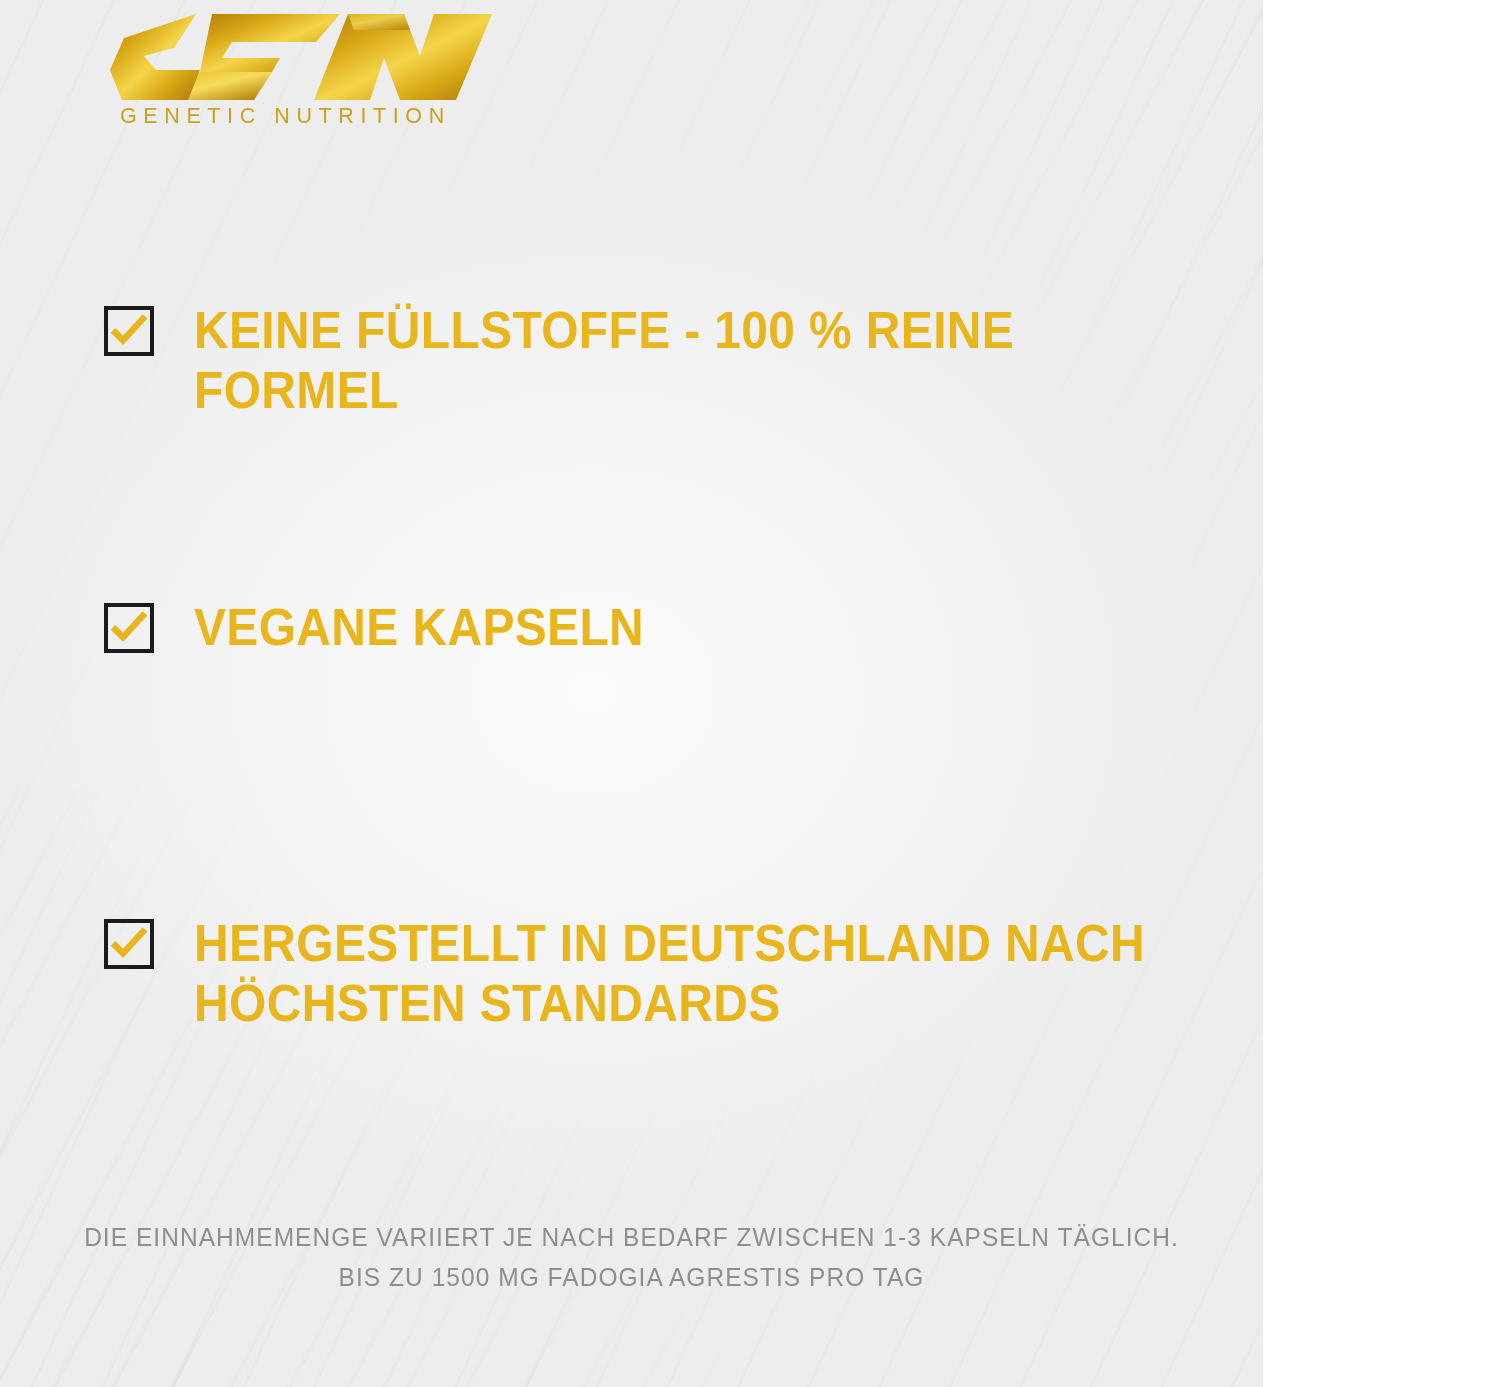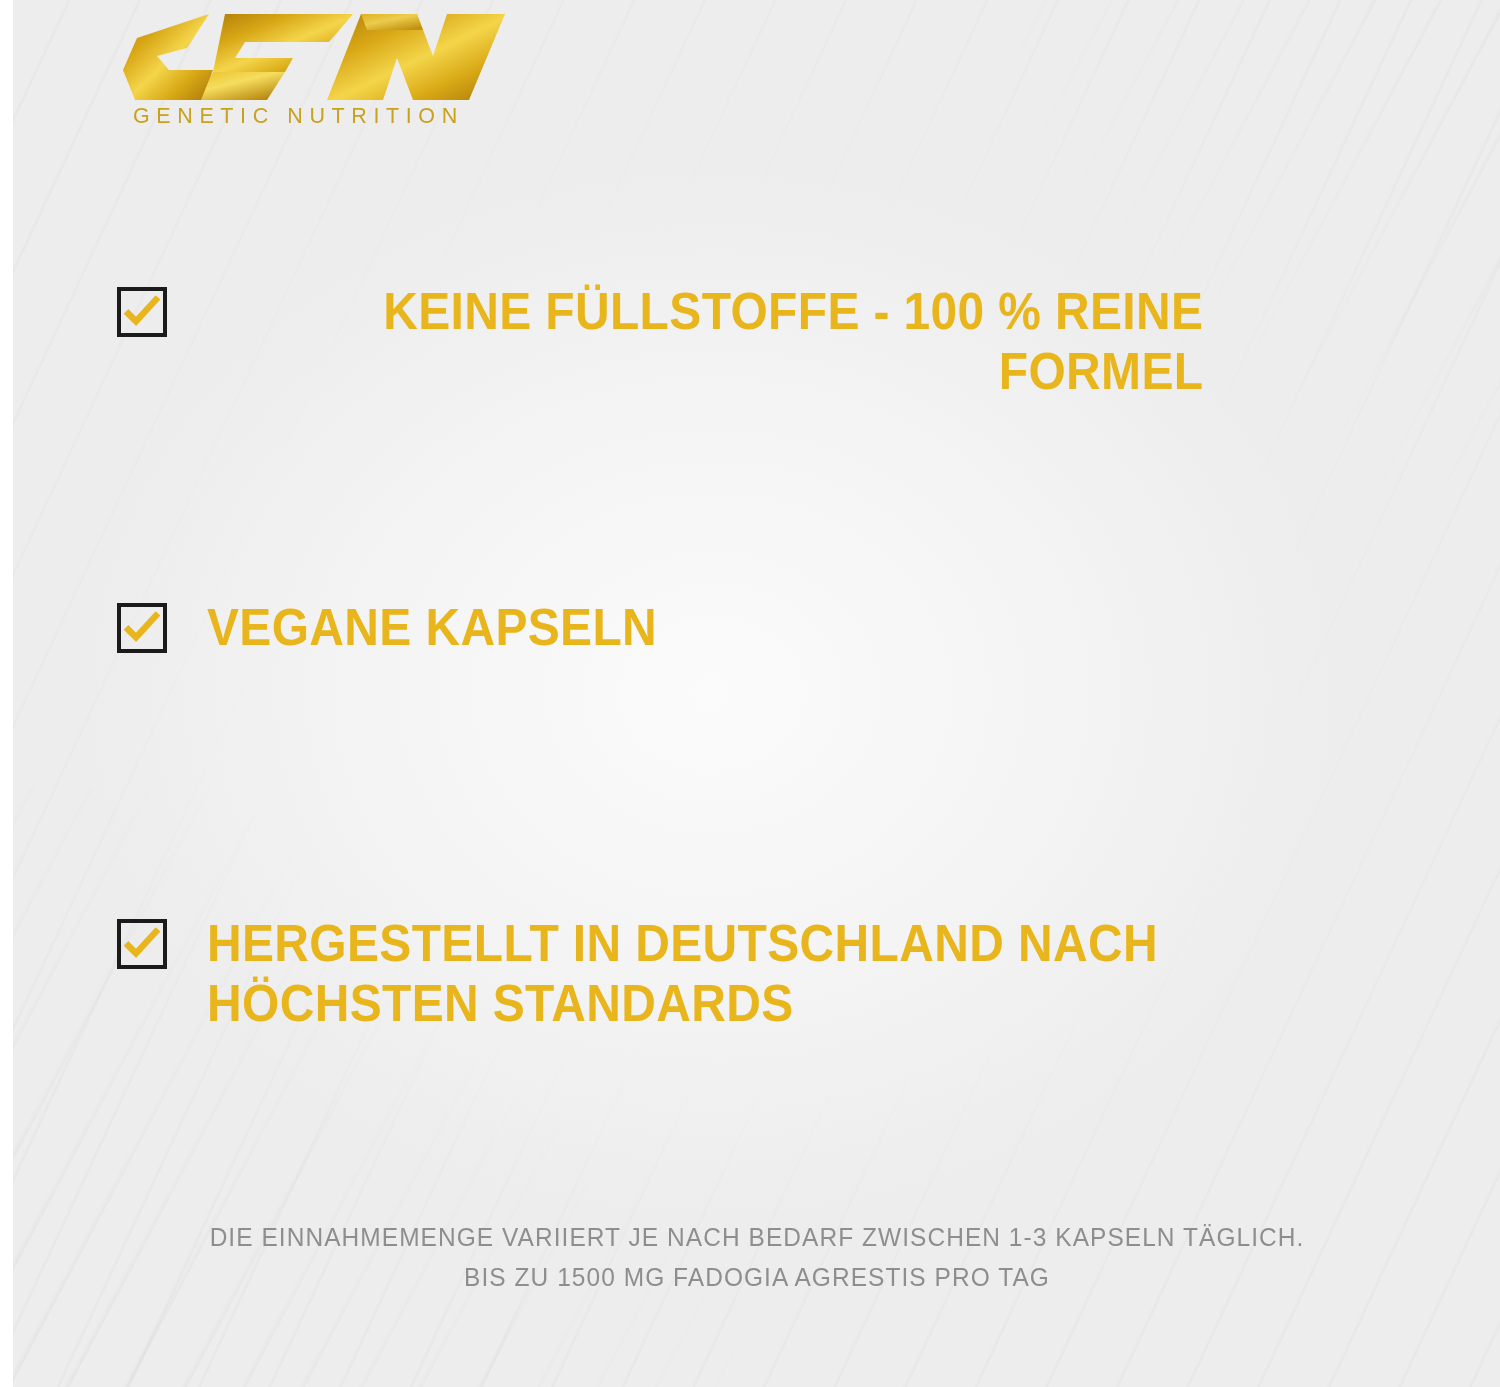--- a/index.html
+++ b/index.html
@@ -9,27 +9,26 @@
   body {
     width: 1500px;
     height: 1387px;
     font-family: "Liberation Sans", sans-serif;
     background: #ffffff;
     overflow: hidden;
   }
 
   .poster {
     position: relative;
-    width: 1488px;
+    width: 1263px;
     height: 1387px;
     background:
       radial-gradient(ellipse 620px 520px at 47% 50%, #fbfbfb 0%, #f4f4f4 55%, #ededed 100%),
       linear-gradient(135deg, #fafafa 0%, #f1f1f1 100%);
     overflow: hidden;
-    margin-left: 13px;
   }
 
   
   .streaks {
     position: absolute;
     inset: 0;
     pointer-events: none;
     background:
       repeating-linear-gradient(
         -65deg,
@@ -110,21 +109,21 @@
     top: 258px;
     width: 1500px;
   }
   .feature {
     position: absolute;
     left: 104px;
     display: flex;
     align-items: flex-start;
     gap: 40px;
   }
-  .feature-1 { top: 24px; text-align: right; }
+  .feature-1 { top: 43px; }
   .feature-2 { top: 340px; }
   .feature-3 { top: 656px; }
 
   .checkbox {
     flex: 0 0 auto;
     width: 50px;
     height: 50px;
     border: 4px solid #1b1b1b;
     box-sizing: border-box;
     position: relative;

